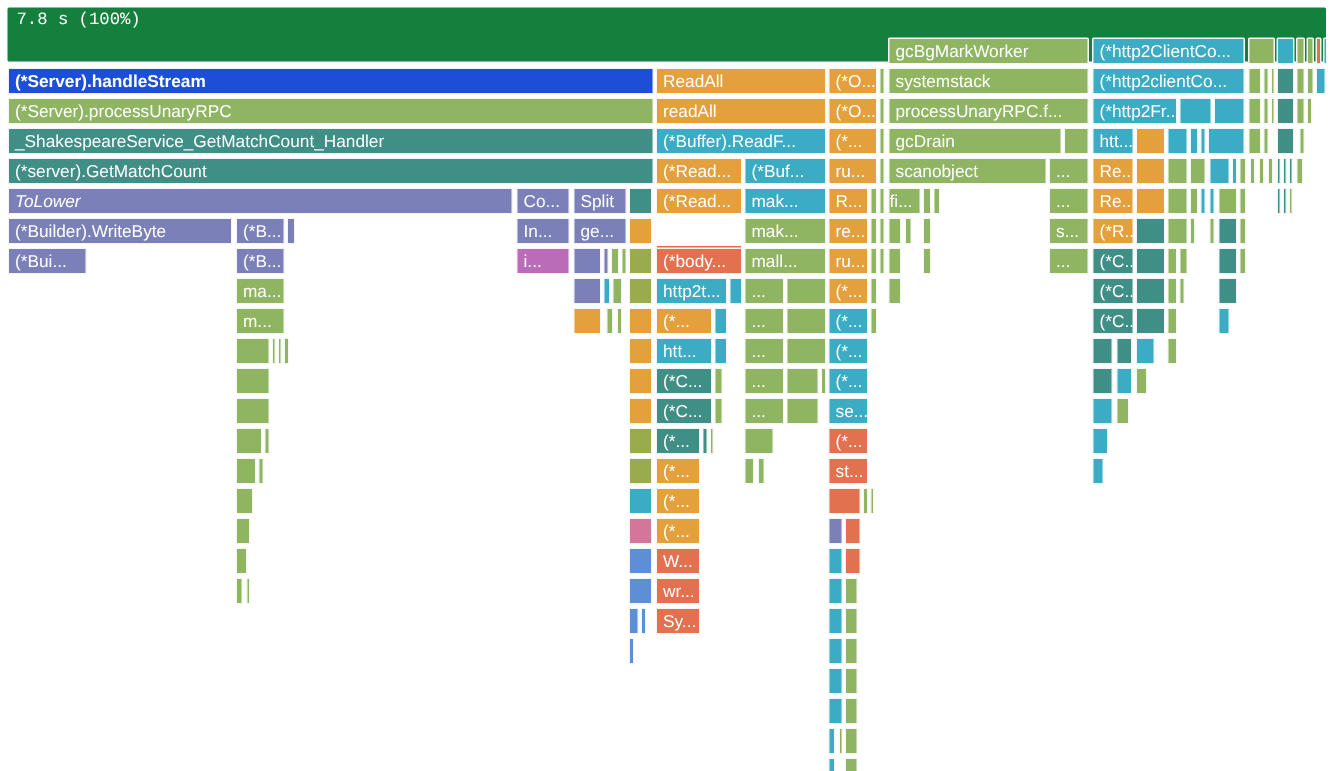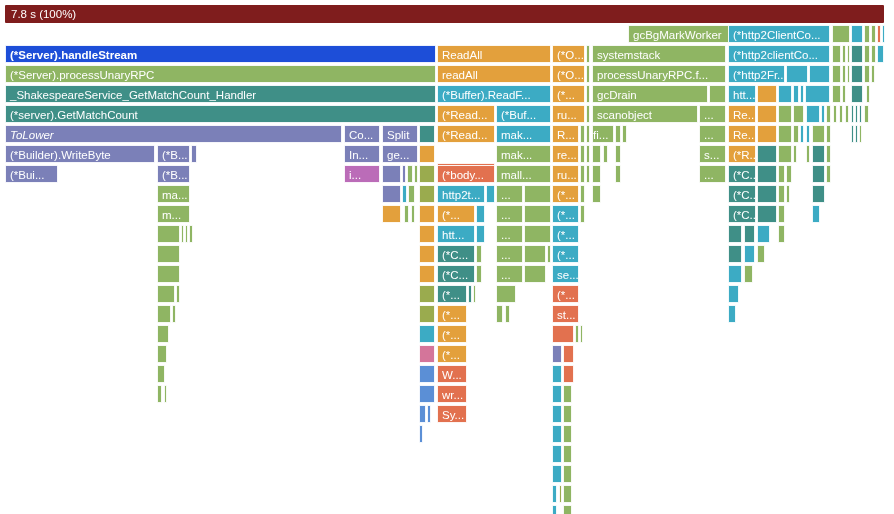--- a/index.html
+++ b/index.html
@@ -25,38 +25,39 @@
     font-size:11.5px;
     line-height:18px;
     padding:0 0 0 4px;
     text-overflow:clip;
     cursor:pointer;
   }
   .frame.tiny{padding:0;}
   .titlebar{
     position:absolute;
     left:5px;top:5px;
-    width:879px;height:18px;
-    background:#7f1d1d;
+    width:879px;height:36px;
+    background:#15803d;
     color:#ffffff;
     font-size:11.5px;
     line-height:18px;
     padding-left:6px;
     box-sizing:border-box;
     border-radius:1px;
     white-space:nowrap;
     overflow:hidden;
+    font-family:Liberation Mono, monospace;
   }
 </style>
 </head>
 <body>
 
 <div id="flame">
   <div class="titlebar">7.8 s (100%)</div>
-    <div class="frame" style="left: 592px; top: 25px; width: 134px; height: 18px; background: rgb(143, 181, 99); margin-left: 36px;">gcBgMarkWorker</div>
+    <div class="frame" style="left: 592px; top: 25px; width: 134px; height: 18px; background: rgb(143, 181, 99);">gcBgMarkWorker</div>
     <div class="frame" style="left: 728px; top: 25px; width: 102px; height: 18px; background: rgb(60, 171, 196);">(*http2ClientCo...</div>
     <div class="frame tiny" style="left: 832px; top: 25px; width: 18px; height: 18px; background: rgb(143, 181, 99);"></div>
     <div class="frame tiny" style="left: 851px; top: 25px; width: 12px; height: 18px; background: rgb(60, 171, 196);"></div>
     <div class="frame tiny" style="left: 864px; top: 25px; width: 6px; height: 18px; background: rgb(143, 181, 99);"></div>
     <div class="frame tiny" style="left: 871px; top: 25px; width: 5px; height: 18px; background: rgb(143, 181, 99);"></div>
     <div class="frame tiny" style="left: 877px; top: 25px; width: 4px; height: 18px; background: rgb(226, 113, 79);"></div>
     <div class="frame tiny" style="left: 882px; top: 25px; width: 3px; height: 18px; background: rgb(60, 171, 196);"></div>
     <div class="frame" style="left: 5px; top: 45px; width: 431px; height: 18px; background: #1d4ed8; font-weight: bold;">(*Server).handleStream</div>
     <div class="frame" style="left: 437px; top: 45px; width: 114px; height: 18px; background: rgb(227, 160, 60);">ReadAll</div>
     <div class="frame" style="left: 552px; top: 45px; width: 33px; height: 18px; background: rgb(227, 160, 60);">(*O...</div>

